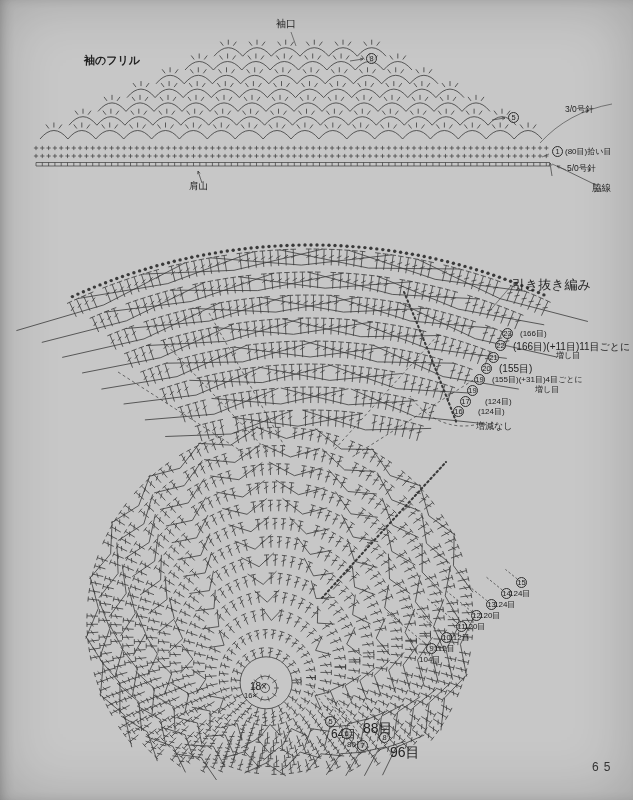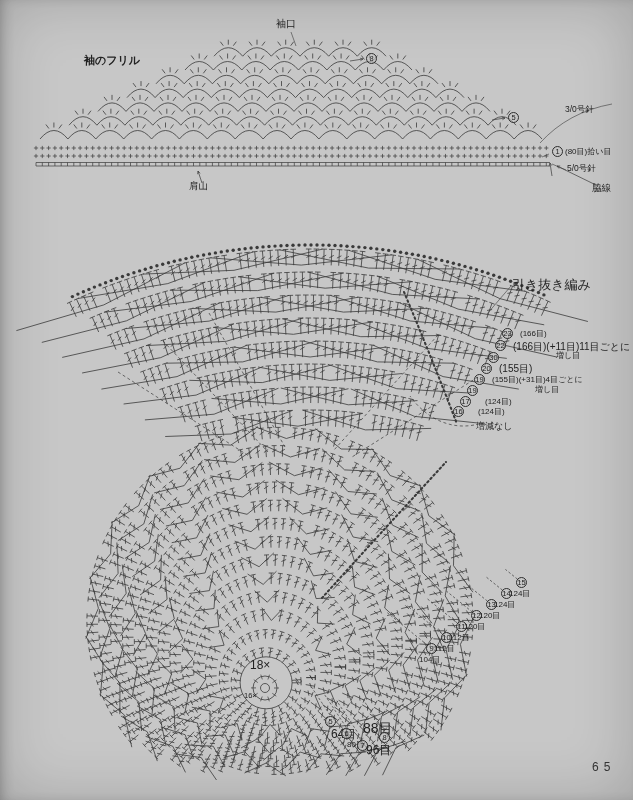--- a/index.html
+++ b/index.html
@@ -156,38 +156,38 @@
   <div class="mk" style="left:552px;top:146px">1</div>
   <div class="lbl" style="left:565px;top:147px;font-size:8px">(80目)拾い目</div>
   <div class="lbl" style="left:567px;top:164px;font-size:8.5px">5/0号針</div>
   <div class="lbl" style="left:189px;top:181px;font-size:9.5px">肩山</div>
   <div class="lbl" style="left:592px;top:183px;font-size:9.5px">脇線</div>
 
   <div class="lbl" style="left:512px;top:278px;font-size:13px">引き抜き編み</div>
 
   <div class="mk" style="left:502px;top:328px">23</div>
   <div class="mk" style="left:495px;top:340px">22</div>
-  <div class="mk" style="left:488px;top:352px">30</div>
+  <div class="mk" style="left:488px;top:352px">21</div>
   <div class="mk" style="left:481px;top:363px">20</div>
   <div class="mk" style="left:474px;top:374px">19</div>
   <div class="mk" style="left:467px;top:385px">19</div>
   <div class="mk" style="left:460px;top:396px">17</div>
   <div class="mk" style="left:453px;top:406px">16</div>
 
   <div class="lbl" style="left:520px;top:329px;font-size:8px">(166目)</div>
   <div class="lbl" style="left:513px;top:341px;font-size:10px">(166目)(+11目)11目ごとに</div>
   <div class="lbl" style="left:556px;top:351px;font-size:8px">増し目</div>
   <div class="lbl" style="left:499px;top:363px;font-size:10px">(155目)</div>
   <div class="lbl" style="left:492px;top:375px;font-size:8px">(155目)(+31目)4目ごとに</div>
   <div class="lbl" style="left:535px;top:385px;font-size:8px">増し目</div>
   <div class="lbl" style="left:485px;top:397px;font-size:8px">(124目)</div>
   <div class="lbl" style="left:478px;top:407px;font-size:8px">(124目)</div>
   <div class="lbl" style="left:476px;top:421px;font-size:9px">増減なし</div>
 
-  <div class="lbl" style="left:250px;top:659px;font-size:12px">18×</div>
+  <div class="lbl" style="left:250px;top:681px;font-size:10px">18×</div>
   <div class="lbl" style="left:244px;top:692px;font-size:7.5px">16×</div>
 
   <div class="mk" style="left:426px;top:643px">9</div>
   <div class="lbl" style="left:419px;top:655px;font-size:8px">104目</div>
   <div class="mk" style="left:441px;top:632px">10</div>
   <div class="lbl" style="left:434px;top:644px;font-size:8px">112目</div>
   <div class="mk" style="left:456px;top:621px">11</div>
   <div class="lbl" style="left:449px;top:633px;font-size:8px">112目</div>
   <div class="mk" style="left:471px;top:610px">12</div>
   <div class="lbl" style="left:464px;top:622px;font-size:8px">120目</div>
@@ -198,16 +198,16 @@
   <div class="mk" style="left:516px;top:577px">15</div>
   <div class="lbl" style="left:509px;top:589px;font-size:8px">124目</div>
 
   <div class="mk" style="left:325px;top:716px">5</div>
   <div class="lbl" style="left:331px;top:728px;font-size:12px">64目</div>
   <div class="mk" style="left:341px;top:728px">6</div>
   <div class="lbl" style="left:347px;top:740px;font-size:8px">80目</div>
   <div class="mk" style="left:357px;top:740px">7</div>
   <div class="lbl" style="left:363px;top:720px;font-size:14px">88目</div>
   <div class="mk" style="left:379px;top:732px">8</div>
-  <div class="lbl" style="left:366px;top:744px;font-size:12px">96目</div>
+  <div class="lbl" style="left:390px;top:744px;font-size:14px">96目</div>
 
   <div class="pageno" style="left:592px;top:760px">65</div>
 </div>
 
 </body></html>

